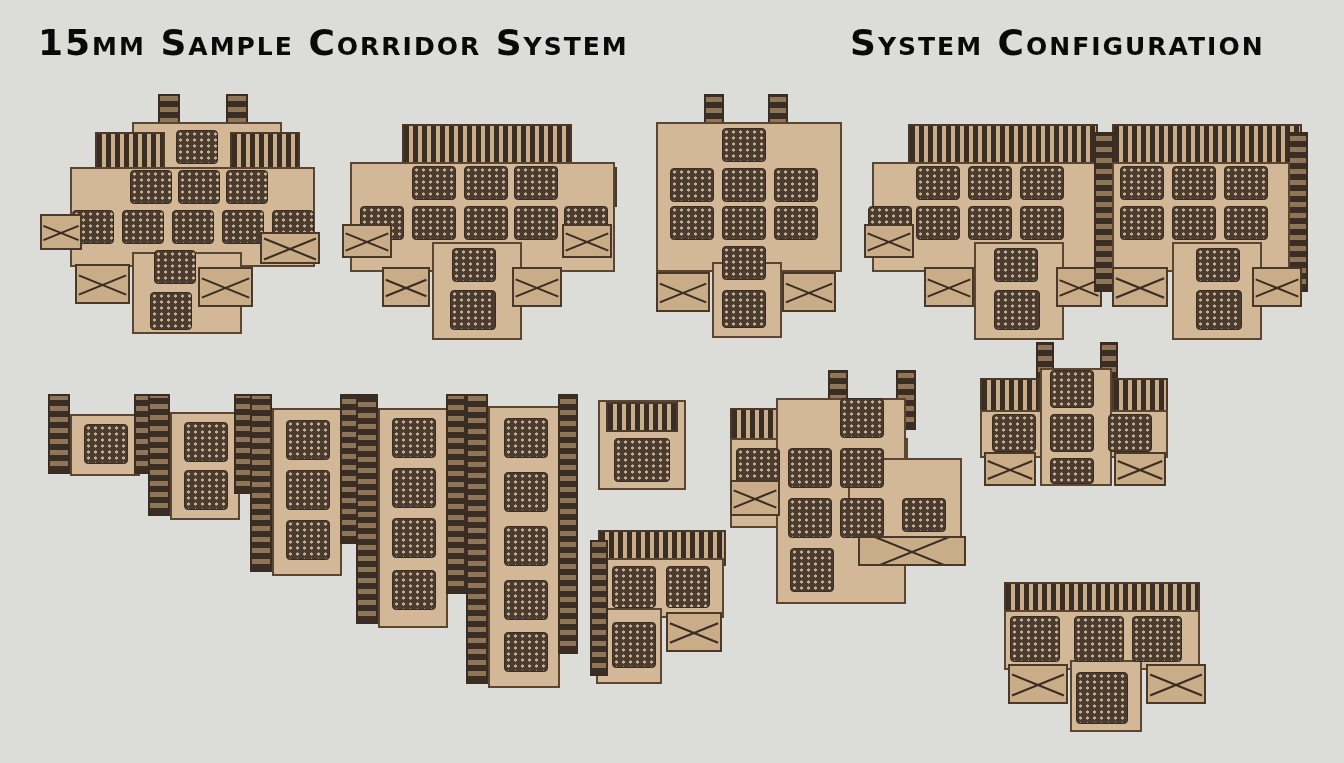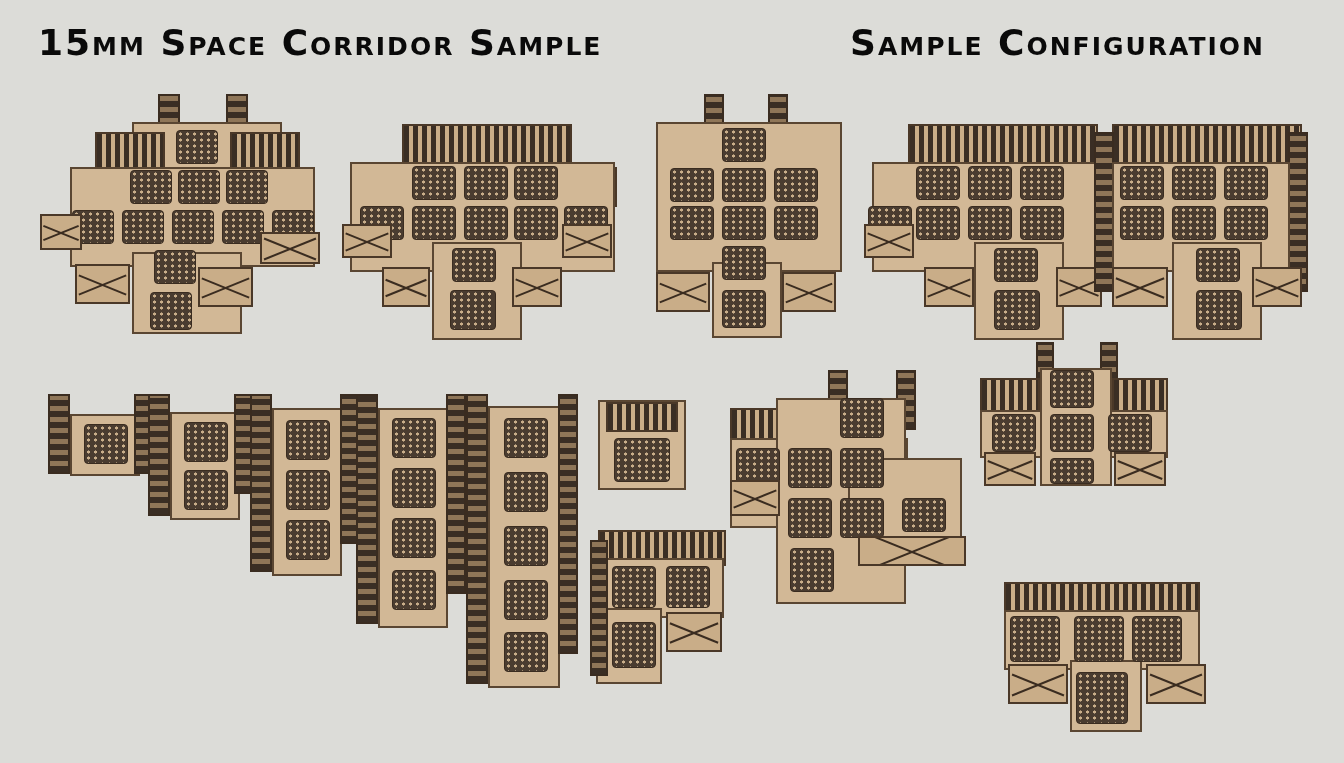--- a/index.html
+++ b/index.html
@@ -55,22 +55,22 @@
   }
   .panel-x::before, .panel-x::after {
     content:""; position:absolute; left:0; top:50%; width:100%; height:2px; background:#3a2c20;
   }
   .panel-x::before { transform:rotate(22deg); }
   .panel-x::after { transform:rotate(-22deg); }
 </style>
 </head>
 <body>
 
-<div class="title" id="title-left">15mm Space Corridor Sample</div>
-<div class="title" id="title-right">Sample Configuration</div>
+<div class="title" id="title-left">15mm Sample Corridor System</div>
+<div class="title" id="title-right">System Configuration</div>
 
 <div class="piece" style="left:40px;top:92px;width:280px;height:250px;">
   <div class="wall-side" style="left:118px;top:2px;width:22px;height:70px;"></div>
   <div class="wall-side" style="left:186px;top:2px;width:22px;height:70px;"></div>
   <div class="floor" style="left:92px;top:30px;width:150px;height:70px;"></div>
   <div class="wall-dark" style="left:55px;top:40px;width:70px;height:40px;"></div>
   <div class="wall-dark" style="left:190px;top:40px;width:70px;height:40px;"></div>
   <div class="floor" style="left:30px;top:75px;width:245px;height:100px;"></div>
   <div class="floor" style="left:92px;top:160px;width:110px;height:82px;"></div>
   <div class="tile" style="left:136px;top:38px;width:42px;height:34px;"></div>

